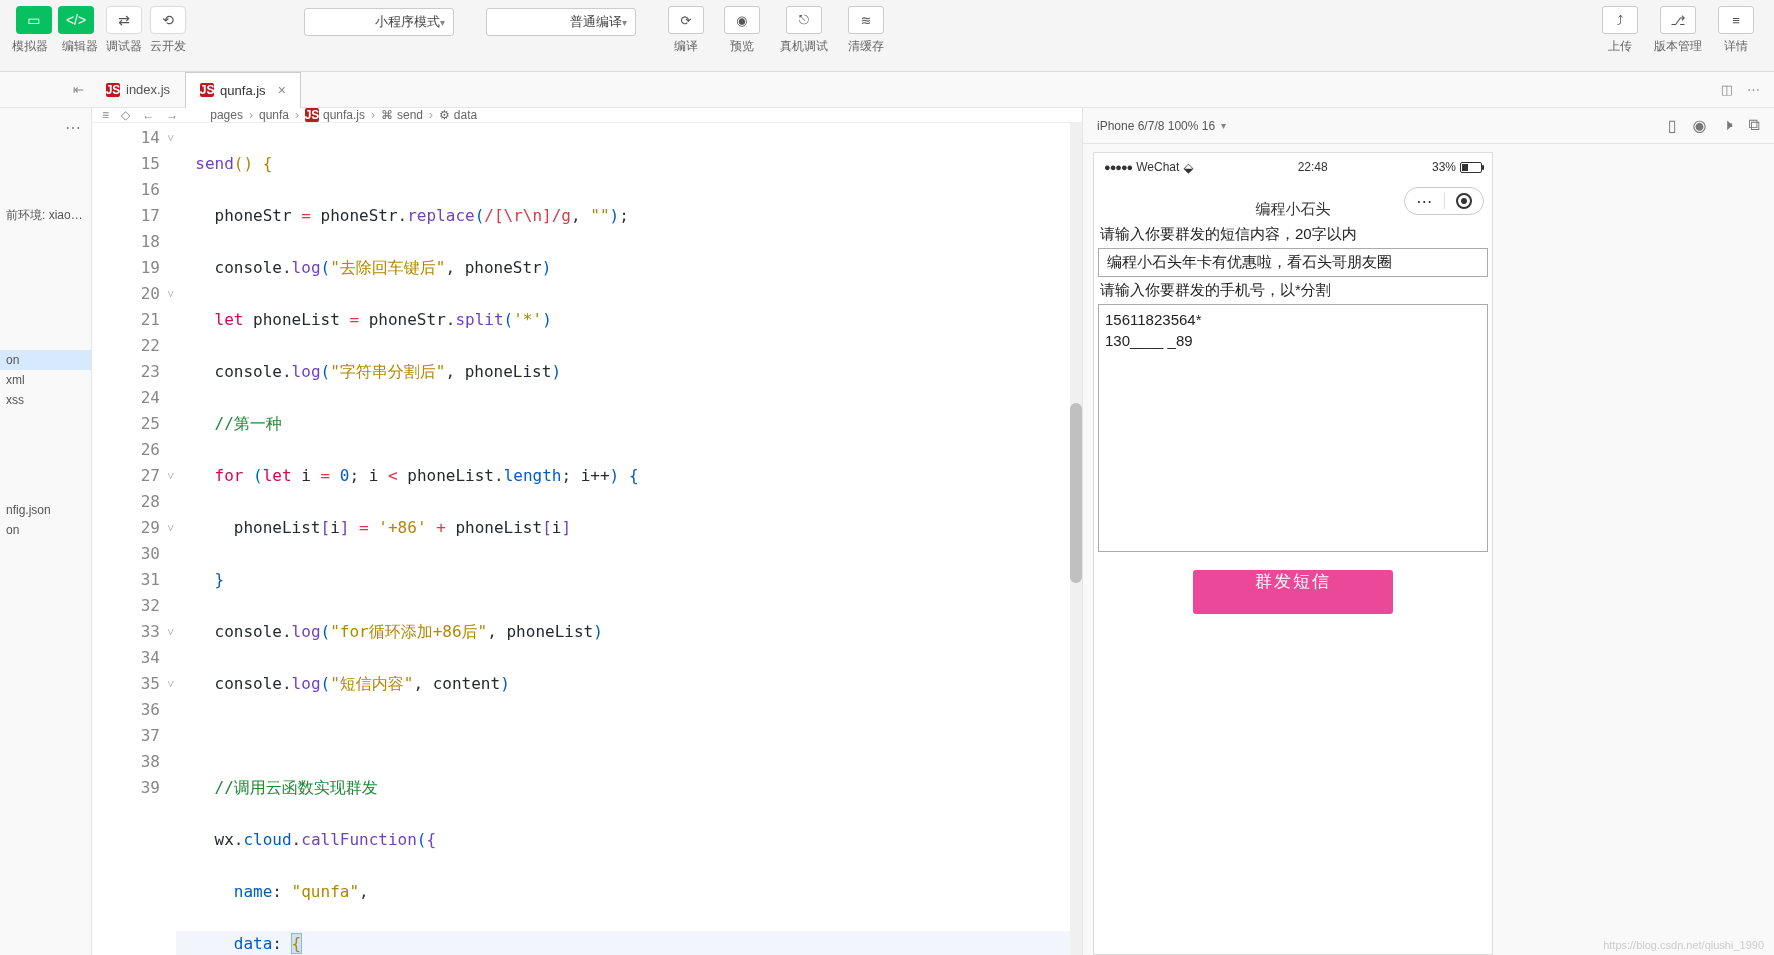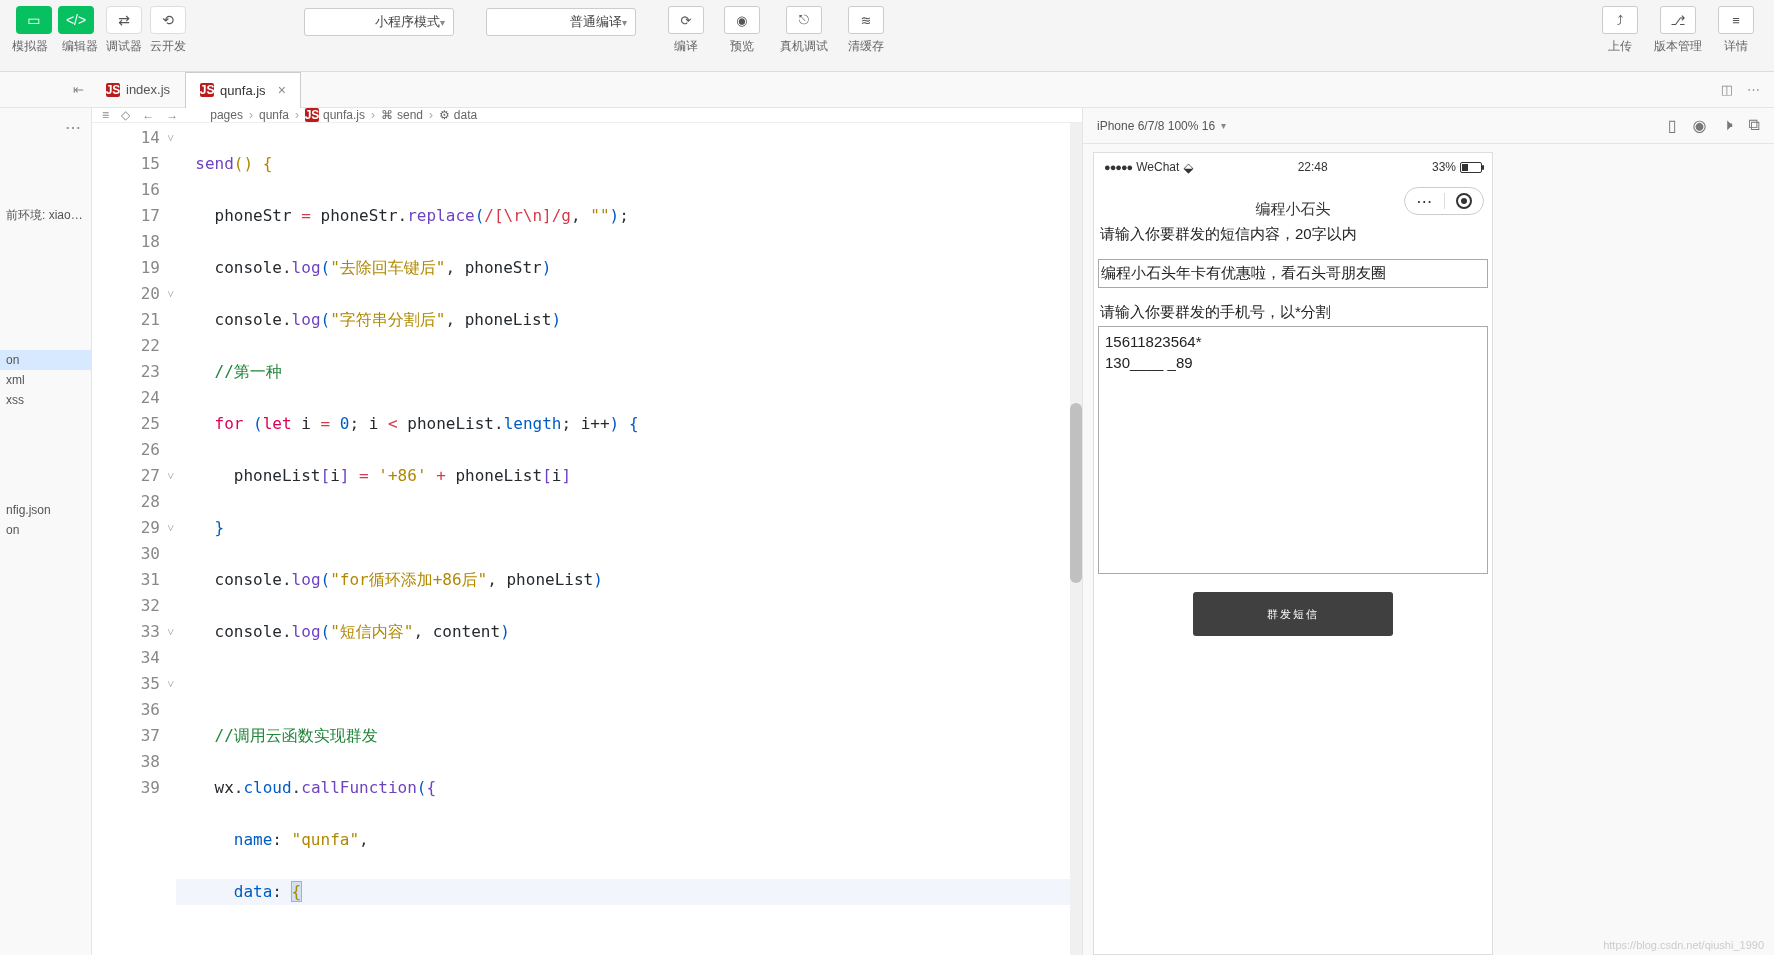--- a/index.html
+++ b/index.html
@@ -94,23 +94,23 @@
 .ph-nav { display: flex; align-items: flex-end; justify-content: center; height: 38px; position: relative; }
 .ph-title { font-size: 15px; font-weight: 500; }
 .ph-cap { position: absolute; right: 8px; top: 6px; border: 1px solid #ccc; border-radius: 16px; height: 28px; width: 80px; display: flex; align-items: center; }
 .ph-cap .d { flex: 1; text-align: center; font-size: 16px; cursor: pointer; }
 .ph-cap .sep { width: 1px; height: 16px; background: #ddd; }
 .ph-cap .c { flex: 1; display: flex; align-items: center; justify-content: center; cursor: pointer; }
 .ring { width: 16px; height: 16px; border: 2px solid #333; border-radius: 50%; position: relative; }
 .ring::after { content: ""; position: absolute; left: 3px; top: 3px; width: 6px; height: 6px; background: #333; border-radius: 50%; }
 .ph-content { padding: 4px 4px; font-size: 15px; color: #222; }
 .ph-lbl { padding: 2px 2px; }
-.ph-inp { border: 1px solid #aaa; padding: 4px 2px; width: 100%; font-size: 15px; margin: 13px 0; }
+.ph-inp { border: 1px solid #aaa; padding: 4px 8px; width: 100%; font-size: 15px; margin: 2px 0; }
 .ph-ta { border: 1px solid #aaa; width: 100%; height: 248px; padding: 4px 6px; font-size: 15px; margin: 2px 0; line-height: 1.4; white-space: pre-line; }
-.ph-btn { display: block; margin: 18px auto 0; width: 200px; height: 44px; background: #404040; color: #fff; font-size: 11px; border-radius: 3px; display: flex; align-items: center; justify-content: center; cursor: pointer; letter-spacing: 2px; }
+.ph-btn { display: block; margin: 18px auto 0; width: 200px; height: 44px; background: #ec4899; color: #fff; font-size: 17px; border-radius: 3px; display: flex; align-items: flex-start; justify-content: center; cursor: pointer; letter-spacing: 2px; }
 
 .watermark { position: absolute; right: 10px; bottom: 4px; color: #ccc; font-size: 11px; }
 </style>
 </head>
 <body>
 
 <div class="app">
 
   <div class="top">
     <div style="display:flex; padding-left:8px;">
@@ -285,20 +285,21 @@
             <div class="ln fold">35</div>
             <div class="ln">36</div>
             <div class="ln">37</div>
           <div class="ln">38</div>
             <div class="ln">39</div>
         </div>
         <div class="code">
 <div>  <span class="tok-call">send</span><span class="tok-br1">(</span><span class="tok-br1">)</span> <span class="tok-br1">{</span></div>
 <div>    <span class="tok-id">phoneStr</span> <span class="tok-op">=</span> <span class="tok-id">phoneStr</span>.<span class="tok-call">replace</span><span class="tok-br2">(</span><span class="tok-rgx">/[\r\n]/g</span>, <span class="tok-str">""</span><span class="tok-br2">)</span>;</div>
 <div>    <span class="tok-id">console</span>.<span class="tok-call">log</span><span class="tok-br2">(</span><span class="tok-str">"去除回车键后"</span>, <span class="tok-id">phoneStr</span><span class="tok-br2">)</span></div>
+<div>    <span class="tok-kw">let</span> <span class="tok-id">phoneList</span> <span class="tok-op">=</span> <span class="tok-id">phoneStr</span>.<span class="tok-call">split</span><span class="tok-br2">(</span><span class="tok-str">'*'</span><span class="tok-br2">)</span></div>
 <div>    <span class="tok-id">console</span>.<span class="tok-call">log</span><span class="tok-br2">(</span><span class="tok-str">"字符串分割后"</span>, <span class="tok-id">phoneList</span><span class="tok-br2">)</span></div>
 <div>    <span class="tok-com">//第一种</span></div>
 <div>    <span class="tok-kw">for</span> <span class="tok-br2">(</span><span class="tok-kw">let</span> <span class="tok-id">i</span> <span class="tok-op">=</span> <span class="tok-num">0</span>; <span class="tok-id">i</span> <span class="tok-op">&lt;</span> <span class="tok-id">phoneList</span>.<span class="tok-prop">length</span>; <span class="tok-id">i++</span><span class="tok-br2">)</span> <span class="tok-br2">{</span></div>
 <div>      <span class="tok-id">phoneList</span><span class="tok-br3">[</span><span class="tok-id">i</span><span class="tok-br3">]</span> <span class="tok-op">=</span> <span class="tok-str">'+86'</span> <span class="tok-op">+</span> <span class="tok-id">phoneList</span><span class="tok-br3">[</span><span class="tok-id">i</span><span class="tok-br3">]</span></div>
 <div>    <span class="tok-br2">}</span></div>
 <div>    <span class="tok-id">console</span>.<span class="tok-call">log</span><span class="tok-br2">(</span><span class="tok-str">"for循环添加+86后"</span>, <span class="tok-id">phoneList</span><span class="tok-br2">)</span></div>
 <div>    <span class="tok-id">console</span>.<span class="tok-call">log</span><span class="tok-br2">(</span><span class="tok-str">"短信内容"</span>, <span class="tok-id">content</span><span class="tok-br2">)</span></div>
 <div> </div>
 <div>    <span class="tok-com">//调用云函数实现群发</span></div>
 <div>    <span class="tok-id">wx</span>.<span class="tok-prop">cloud</span>.<span class="tok-call">callFunction</span><span class="tok-br2">(</span><span class="tok-br3">{</span></div>

